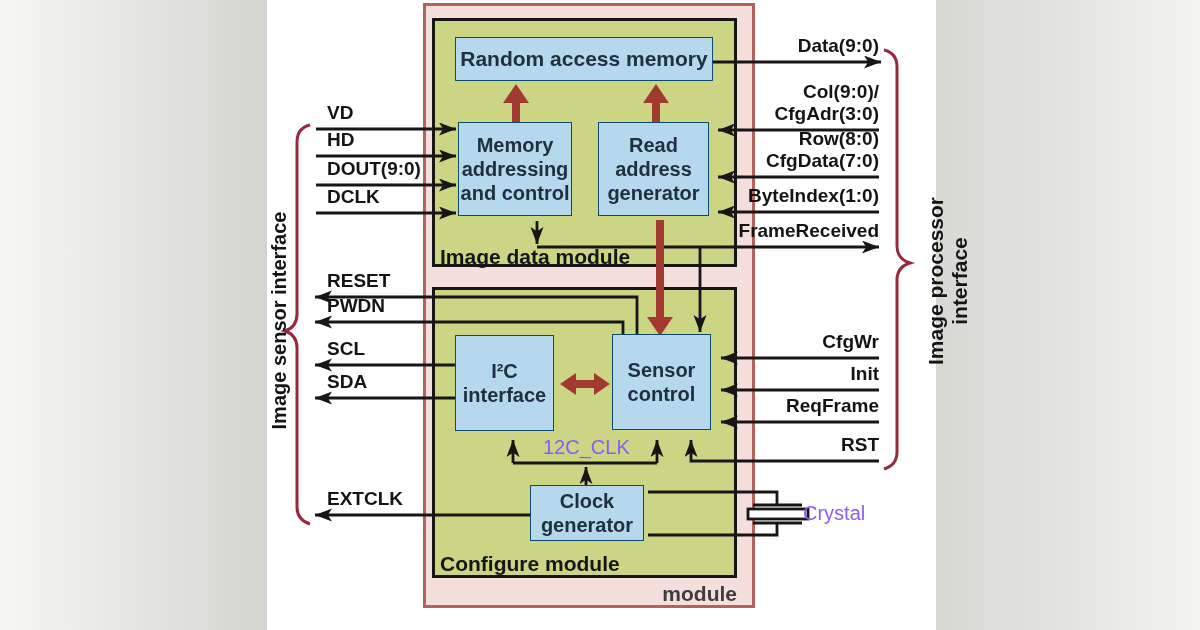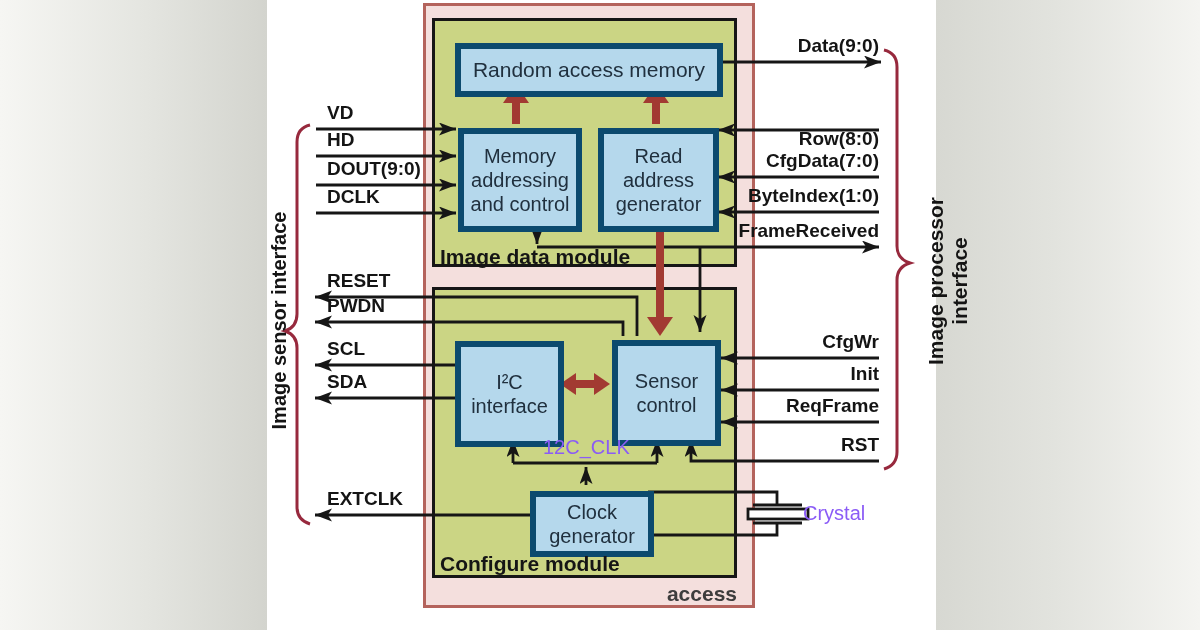--- a/index.html
+++ b/index.html
@@ -15,24 +15,24 @@
     position:absolute; left:423px; top:3px; width:326px; height:599px;
     background:#f4dfdd; border:3px solid #b4635c;
   }
   .module{
     position:absolute; background:#cbd584; border:3px solid #161616;
   }
   .module.image-data{left:432px; top:18px; width:299px; height:243px;}
   .module.configure{left:432px; top:287px; width:299px; height:285px;}
   .overlay{position:absolute; left:0; top:0; z-index:5;}
   .block{
-    position:absolute; z-index:6; background:#b5d8ec; border:6px solid #0c4a6e;
+    position:absolute; z-index:6; background:#b5d8ec; border:1px solid #0c4a6e;
     display:flex; align-items:center; justify-content:center;
-    color:#20303e; font-weight:400; font-size:20px; line-height:24px;
-    text-align:center; white-space:pre-line;margin-top:6px;
+    color:#20303e; font-weight:700; font-size:20px; line-height:24px;
+    text-align:center; white-space:pre-line;
   }
   .block.ram{left:455px; top:37px; width:256px; height:42px; font-size:21px;}
   .block.memaddr{left:458px; top:122px; width:112px; height:92px;}
   .block.readaddr{left:598px; top:122px; width:109px; height:92px;}
   .block.i2c{left:455px; top:335px; width:97px; height:94px;}
   .block.sensor{left:612px; top:334px; width:97px; height:94px;}
   .block.clock{left:530px; top:485px; width:112px; height:54px;}
   .sig{
     position:absolute; z-index:8; font-weight:700; font-size:19px; line-height:22px;
     color:#141414; white-space:pre-line;
@@ -136,33 +136,35 @@
 generator</div>
   <div class="block i2c">I²C
 interface</div>
   <div class="block sensor">Sensor
 control</div>
   <div class="block clock">Clock
 generator</div>
 
   <div class="module-label" style="left:440px; top:245px;">Image data module</div>
   <div class="module-label" style="left:440px; top:552px;">Configure module</div>
-  <div class="chip-label">access</div>
+  <div class="chip-label">module</div>
 
   <div class="sig" style="left:327px; top:102px;text-align:center;">VD</div>
   <div class="sig" style="left:327px; top:129px;">HD</div>
   <div class="sig" style="left:327px; top:158px;">DOUT(9:0)</div>
   <div class="sig" style="left:327px; top:186px;">DCLK</div>
   <div class="sig" style="left:327px; top:270px;">RESET</div>
   <div class="sig" style="left:327px; top:295px;">PWDN</div>
   <div class="sig" style="left:327px; top:338px;">SCL</div>
   <div class="sig" style="left:327px; top:371px;">SDA</div>
   <div class="sig" style="left:327px; top:488px;">EXTCLK</div>
 
   <div class="sig right" style="right:321px; top:35px;">Data(9:0)</div>
+  <div class="sig right" style="right:321px; top:81px;">Col(9:0)/
+CfgAdr(3:0)</div>
   <div class="sig right" style="right:321px; top:128px;">Row(8:0)
 CfgData(7:0)</div>
   <div class="sig right" style="right:321px; top:185px;">ByteIndex(1:0)</div>
   <div class="sig right" style="right:321px; top:220px;">FrameReceived</div>
   <div class="sig right" style="right:321px; top:331px;margin-left:8px;">CfgWr</div>
   <div class="sig right" style="right:321px; top:363px;">Init</div>
   <div class="sig right" style="right:321px; top:395px;">ReqFrame</div>
   <div class="sig right" style="right:321px; top:434px;">RST</div>
 
   <div class="internal-label" style="left:543px; top:436px;">12C_CLK</div>

